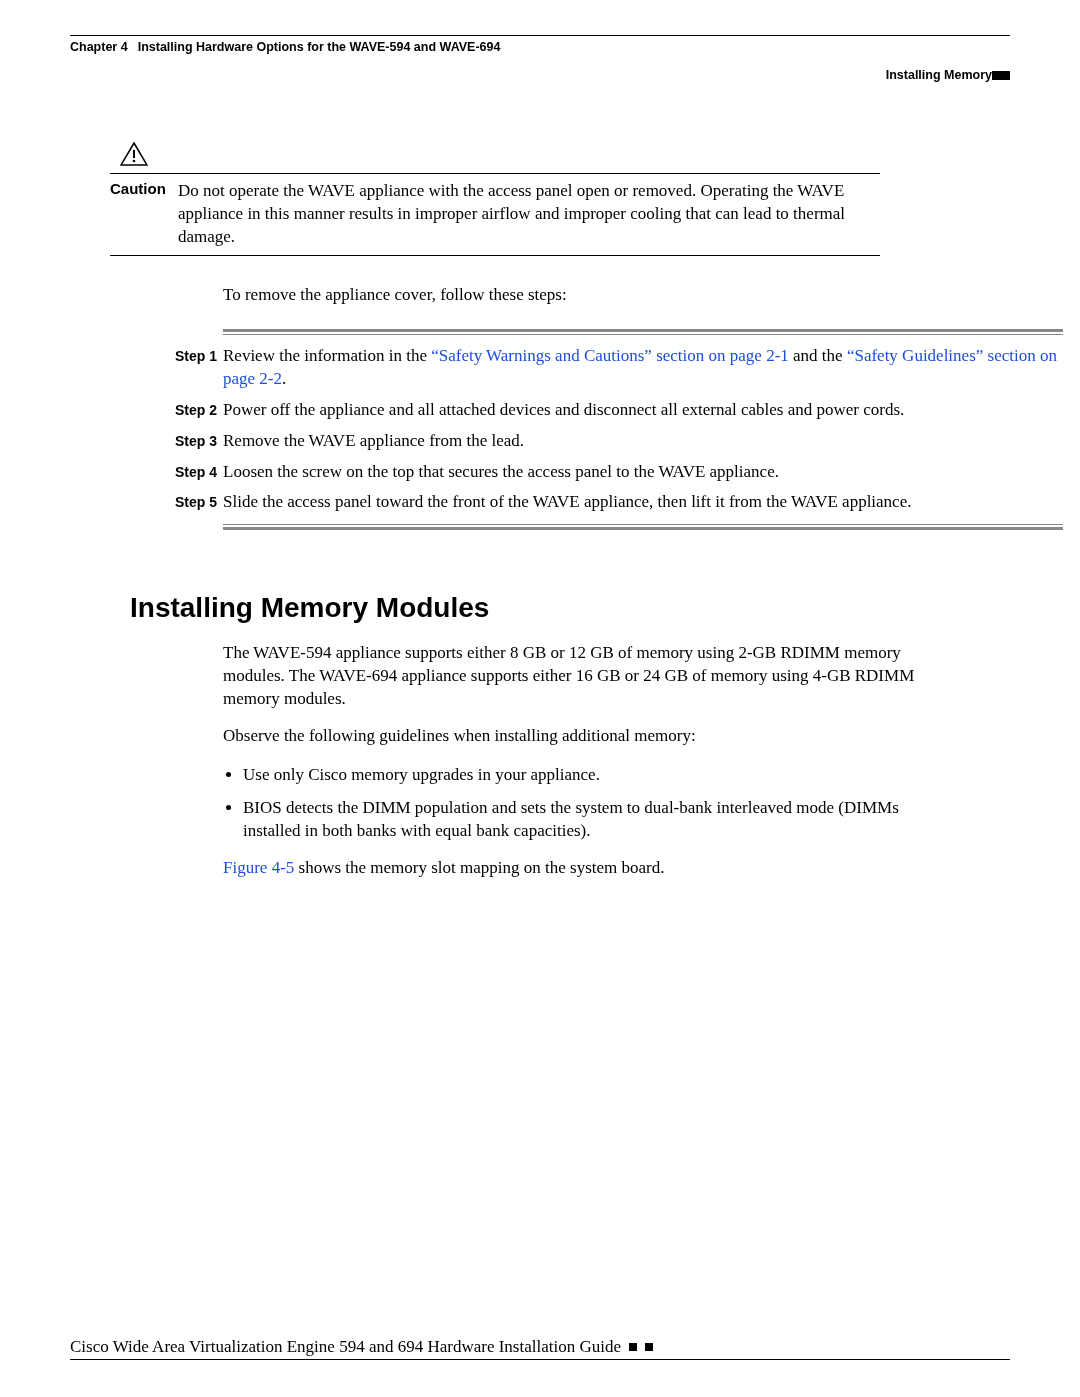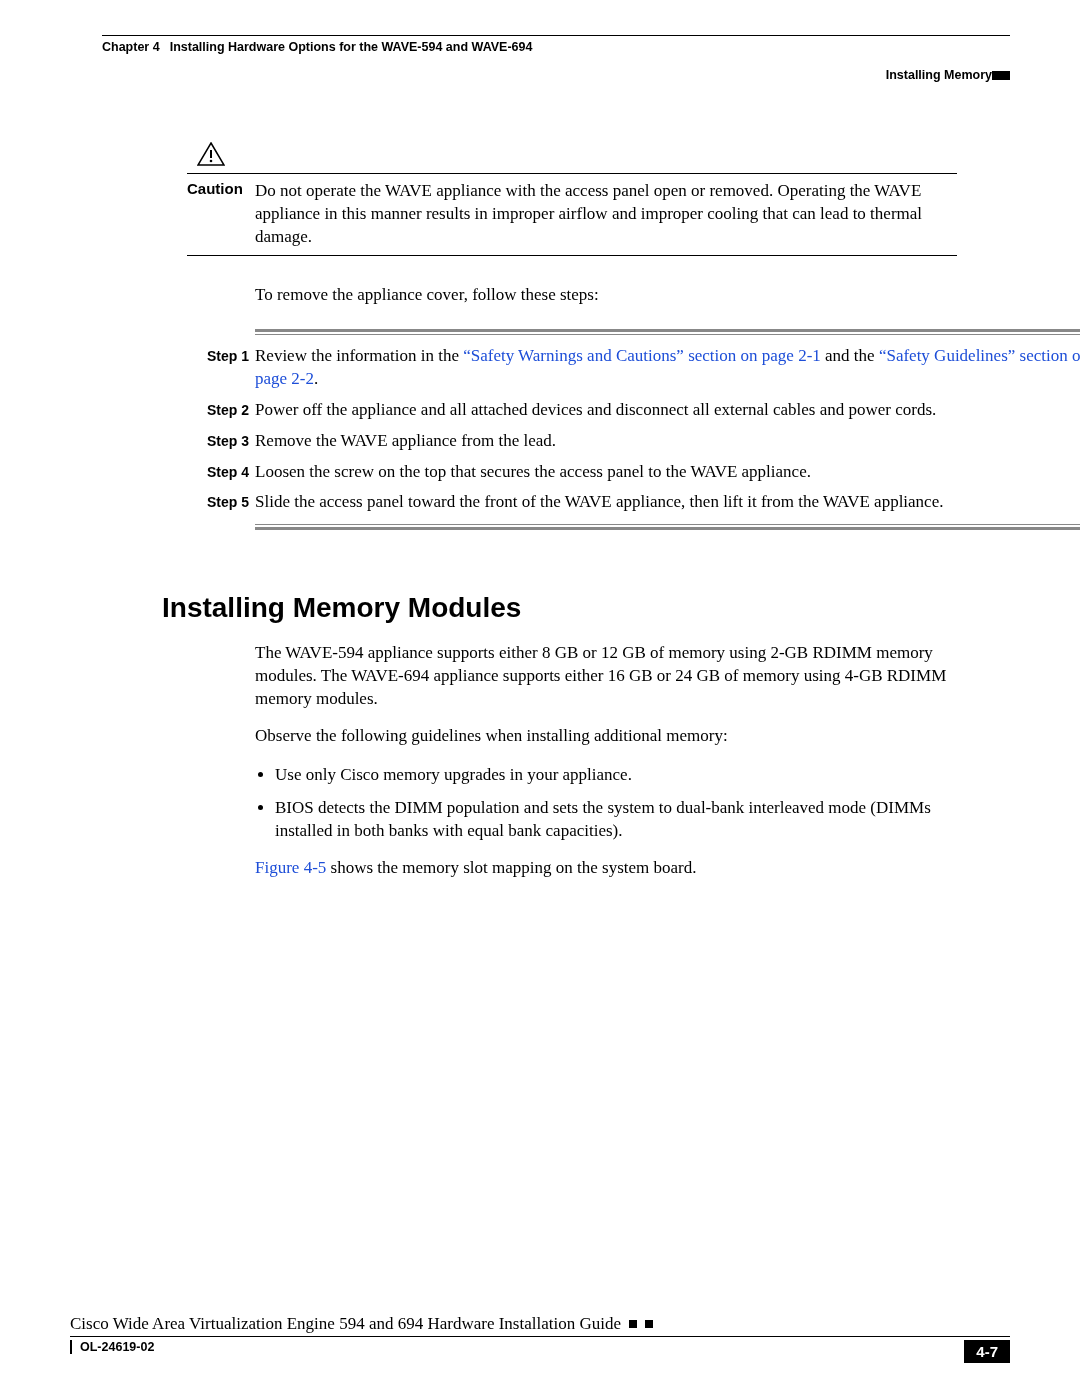--- a/index.html
+++ b/index.html
@@ -8,21 +8,21 @@
     background: #fff;
     font-family: "Times New Roman", Times, serif;
     font-size: 17px;
     color: #000;
     width: 1080px;
     height: 1397px;
     position: relative;
     box-sizing: border-box;
   }
   .page {
-    padding: 35px 70px 40px 102px;
+    padding: 35px 70px 40px 70px;
     box-sizing: border-box;
     height: 100%;
     position: relative;
   }
   .header-line {
     border-top: 1px solid #000;
     margin: 0 0 4px 0;
   }
   .header-row {
     display: flex;
@@ -44,21 +44,21 @@
     font-size: 12.5px;
     margin-top: 14px;
   }
   .header-right-section .sq {
     width: 9px;
     height: 9px;
     background: #000;
   }
   .caution-block {
     margin-top: 60px;
-    margin-left: 85px;
+    margin-left: 40px;
   }
   .caution-icon {
     width: 28px;
     height: 24px;
     margin-left: 10px;
     margin-bottom: 2px;
   }
   .caution-rule {
     border-top: 1px solid #000;
     margin: 0 0 6px 0;
@@ -271,22 +271,15 @@
     </div>
   </div>
 
   <div class="footer">
     <div class="footer-right-top">
       <span>Cisco Wide Area Virtualization Engine 594 and 694 Hardware Installation Guide</span>
       <span class="sq"></span>
       <span class="sq"></span>
     </div>
     <div class="footer-line"></div>
-    <div class="footer-row">
-      <div class="footer-left">
-        <span class="bar"></span>
-        <span>OL-24619-02</span>
-      </div>
-      <div class="page-num">4-7</div>
-    </div>
   </div>
 
 </div>
 
 </body></html>

